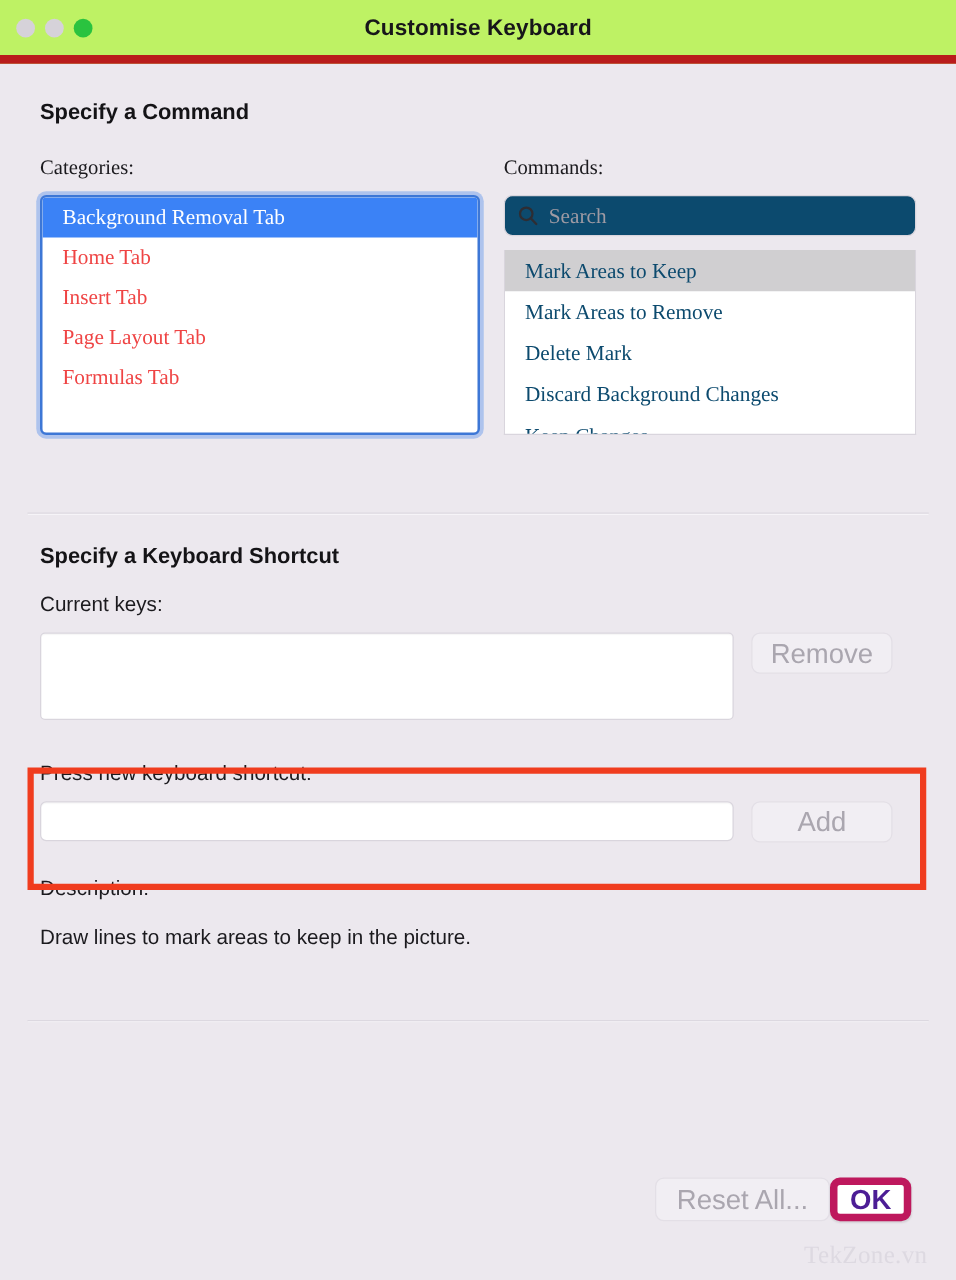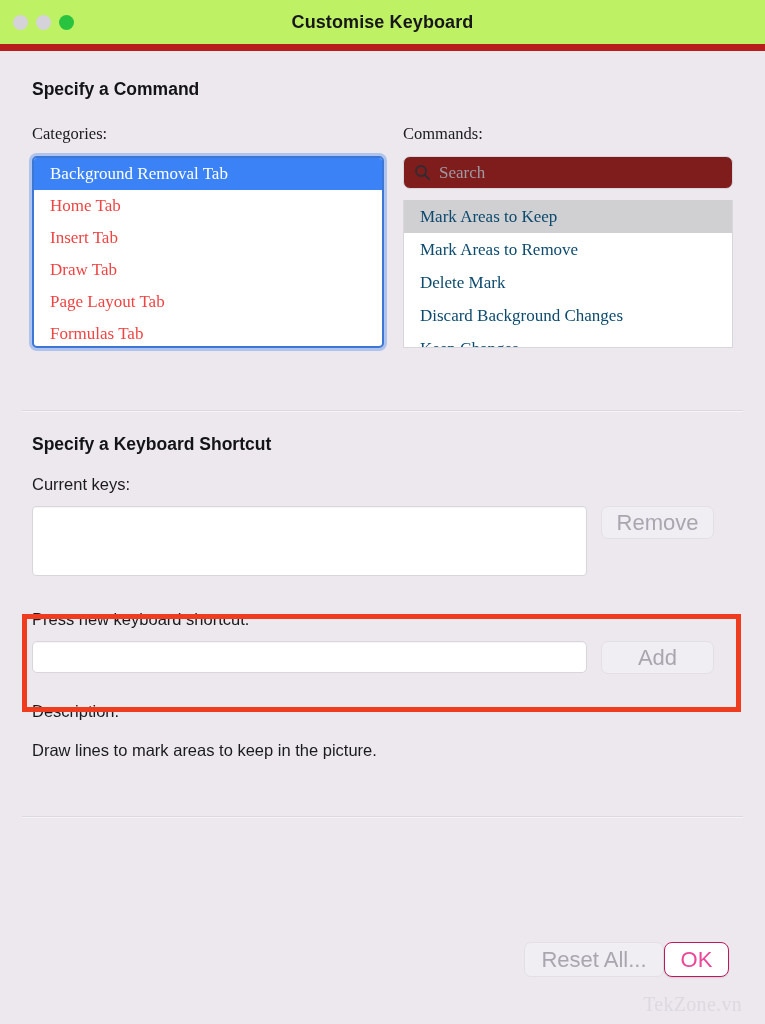--- a/index.html
+++ b/index.html
@@ -101,21 +101,21 @@
   }
   .listbox .row.selected {
     background: #3b82f6;
     color: #ffffff;
   }
 
   
   .searchfield {
     display: flex;
     align-items: center;
-    background: #7f1d1d;
+    background: #0c4a6e;
     border: 1px solid #d9d5dd;
     border-radius: 7px;
     height: 33px;
     padding: 0 10px;
     box-sizing: border-box;
     box-shadow: inset 0 1px 1px rgba(0,0,0,0.035);
   }
   .searchfield svg { flex: none; margin-right: 8px; }
   .search-placeholder {
     font-size: 17px;
@@ -178,23 +178,23 @@
     justify-content: center;
     user-select: none;
   }
   .btn.disabled {
     background: #f1eef3;
     border: 1px solid #e3dfe6;
     color: #aaa6af;
   }
   .btn.default {
     background: #ffffff;
-    border: 1px solid #be185d;
-    color: #ec4899;
-    font-weight: 400;
+    border: 6px solid #be185d;
+    color: #4c1d95;
+    font-weight: 700;
     box-shadow: 0 1px 1.5px rgba(0,0,0,0.10);
   }
   .btn-remove {
     width: 113px; height: 33px;
     margin-left: 14px;
   }
   .btn-add {
     width: 113px; height: 33px;
     margin-left: 14px;
   }
@@ -259,21 +259,20 @@
   <div class="section-title">Specify a Command</div>
 
   <div class="cmd-cols">
 
     <div class="col-left">
       <div class="field-label col-label">Categories:</div>
       <div class="listbox">
         <div class="row selected">Background Removal Tab</div>
         <div class="row">Home Tab</div>
         <div class="row">Insert Tab</div>
-        <div class="row">Draw Tab</div>
         <div class="row">Page Layout Tab</div>
         <div class="row">Formulas Tab</div>
       </div>
     </div>
 
     <div class="col-right">
       <div class="field-label col-label">Commands:</div>
 
       <div class="searchfield">
         <svg width="17" height="17" viewBox="0 0 17 17">

